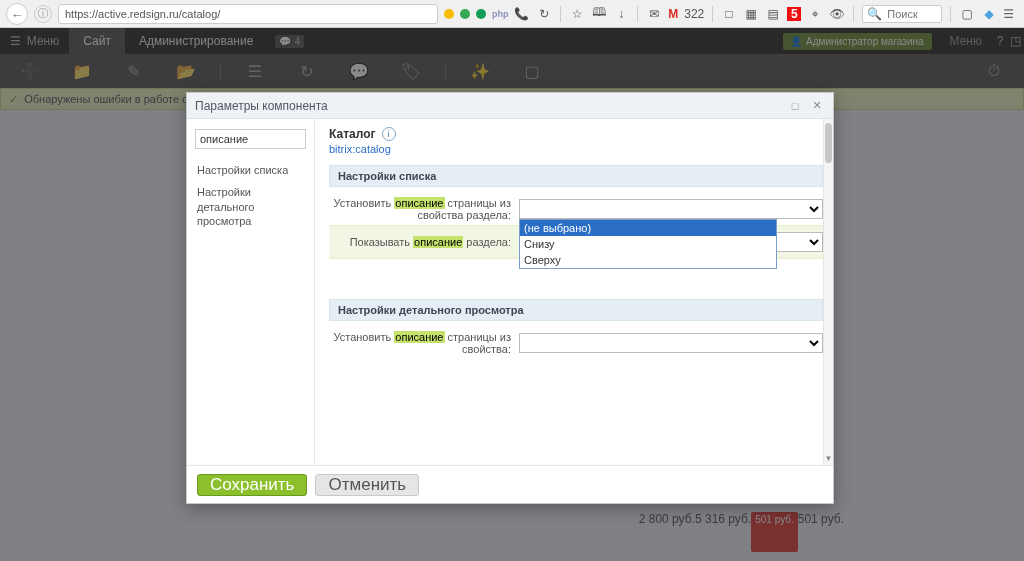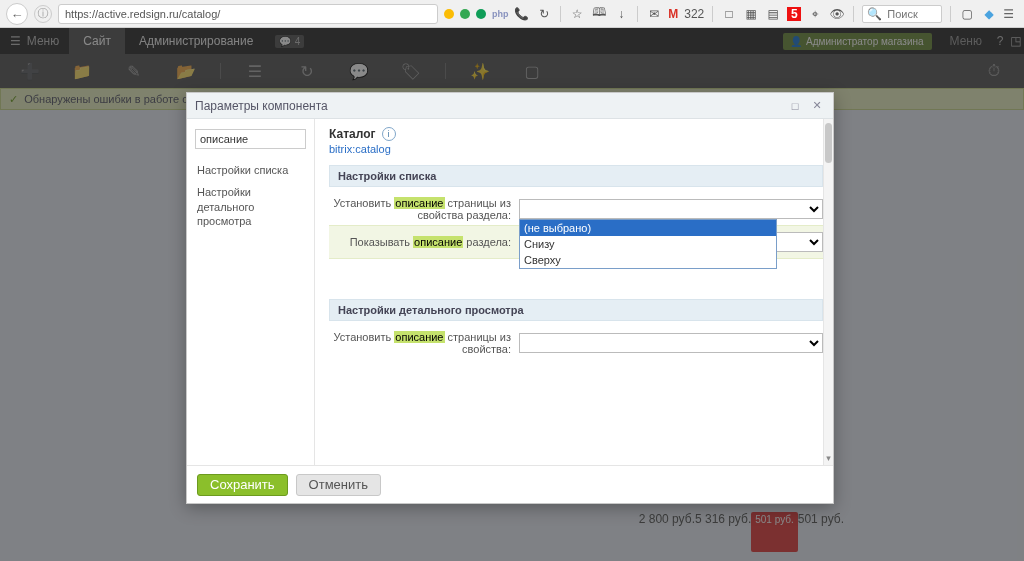--- a/index.html
+++ b/index.html
@@ -218,21 +218,21 @@
   .scroll-thumb{ position:absolute; left:1px; right:1px; top:4px; height:40px; background:#c8c8c8; border-radius:4px; }
   .scroll-arrow{ position:absolute; left:0; right:0; height:12px; color:#888; font-size:9px; text-align:center; }
   .scroll-arrow.bottom{ bottom:0; }
 
   .modal-footer{
     height:38px; border-top:1px solid #e5e5e5;
     display:flex; align-items:center; gap:8px;
     padding:0 10px;
   }
   .btn{
-    height:22px; padding:0 12px; border-radius:3px; font-size:13px; display:flex; align-items:center;
+    height:22px; padding:0 12px; border-radius:3px; font-size:17px; display:flex; align-items:center;
     cursor:pointer;
   }
   .btn.primary{ background:#8bbf2b; color:#fff; border:1px solid #6c9a1f; }
   .btn.secondary{ background:#e5e5e5; color:#555; border:1px solid #c8c8c8; }
 
   
   .bg-prices{
     position:absolute; left:180px; right:180px; top:484px; height:40px;
     display:flex; justify-content:flex-end; color:#555; font-size:12px;
   }

